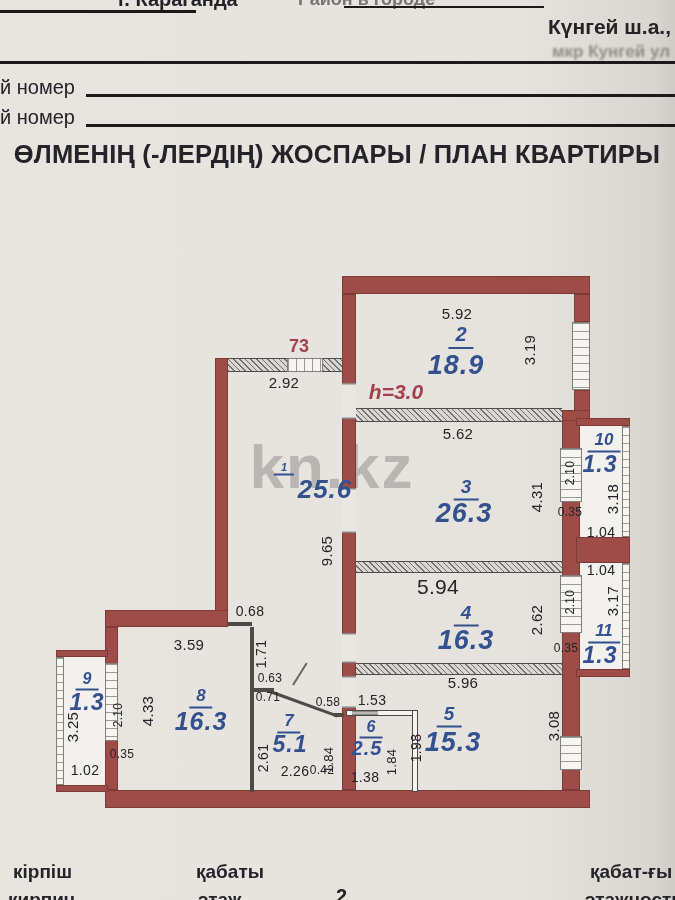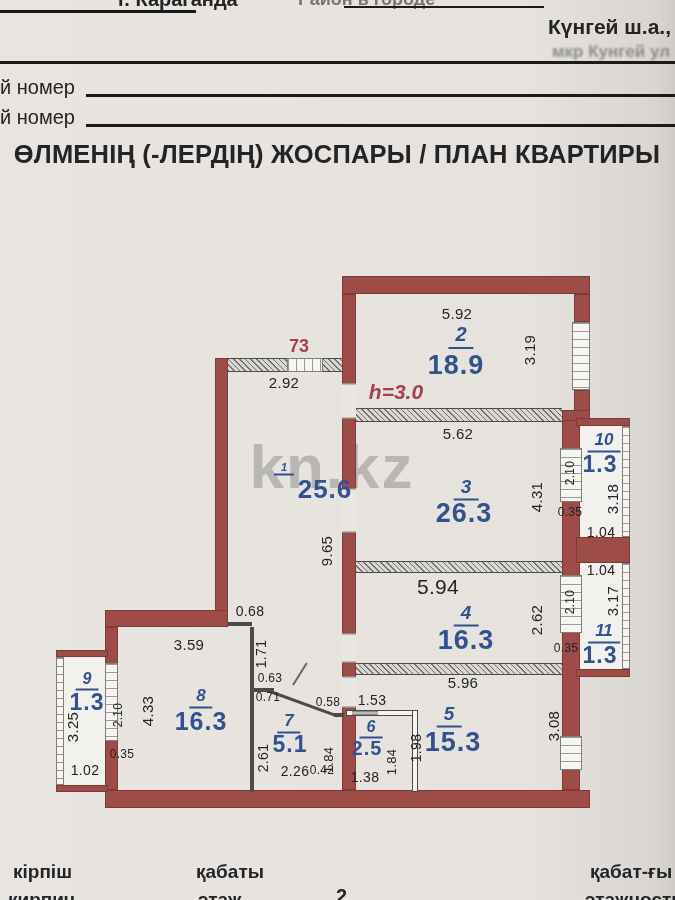--- a/index.html
+++ b/index.html
@@ -35,21 +35,21 @@
   .win.h{background-image:repeating-linear-gradient(to right,#9a9a98 0 1px,transparent 1px 8px);}
   .gap{position:absolute;background:var(--paper2);
        box-shadow:0 1.4px 0 #8a8a88 inset,0 -1.4px 0 #8a8a88 inset;}
   .twall{position:absolute;background:#4e4a48;}
   .twall2{position:absolute;background:#f5f4f1;border:1.5px solid #4a4a4a;box-sizing:border-box;}
   .binner{position:absolute;background:#f2f1ee;}
   .dim{position:absolute;color:var(--ink);transform:translate(-50%,-50%);letter-spacing:.3px;}
   .dim.rot{transform:translate(-50%,-50%) rotate(-90deg);}
   .room-num{position:absolute;color:var(--blue);font-weight:bold;font-style:italic;
             transform:translate(-50%,-50%);border-bottom:2px solid var(--blue);padding:0 7px 1px 7px;}
-  .room-area{position:absolute;color:var(--blue);font-weight:bold;
+  .room-area{position:absolute;color:var(--blue);font-weight:bold;font-style:italic;
             transform:translate(-50%,-50%);letter-spacing:1px;}
   .apt-num{left:299px;top:346px;color:var(--red);font-weight:bold;font-size:18px;transform:translate(-50%,-50%);}
   .hnote{left:396px;top:392px;color:var(--red);font-weight:bold;font-style:italic;font-size:21px;transform:translate(-50%,-50%);}
   .watermark{left:332px;top:466px;transform:translate(-50%,-50%);
              font-size:62px;font-weight:bold;color:rgba(148,146,142,.55);letter-spacing:2px;}
   .diag{position:absolute;height:3px;background:#4e4a48;transform-origin:left center;}
   .slash{position:absolute;height:2px;background:#666;transform-origin:left center;}
 </style>
 </head>
 <body>

